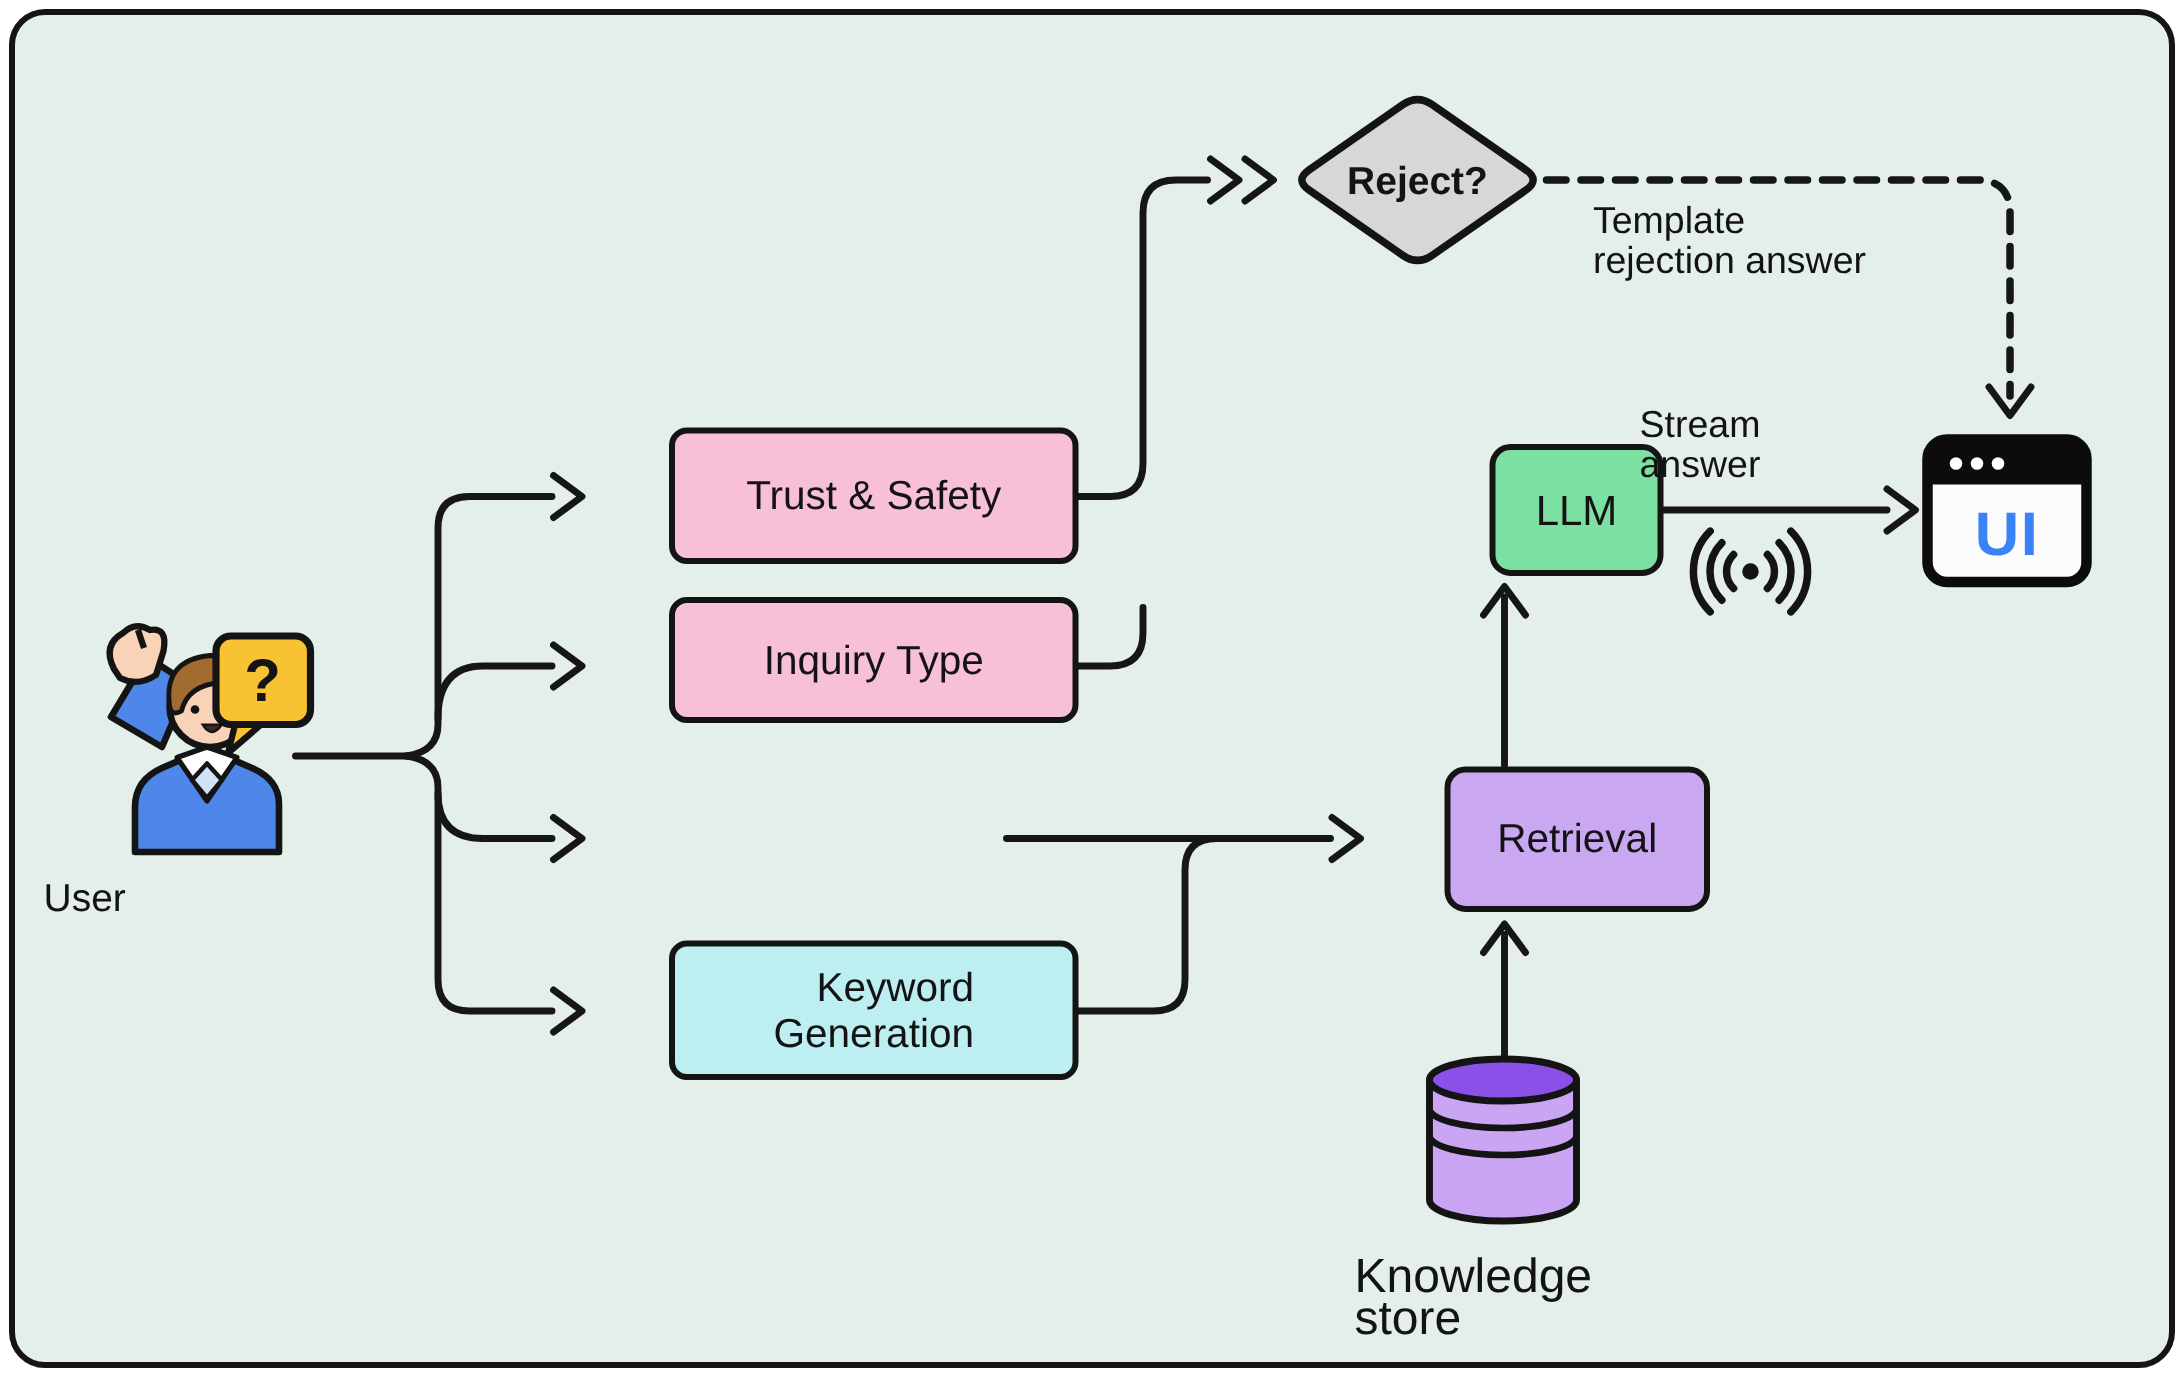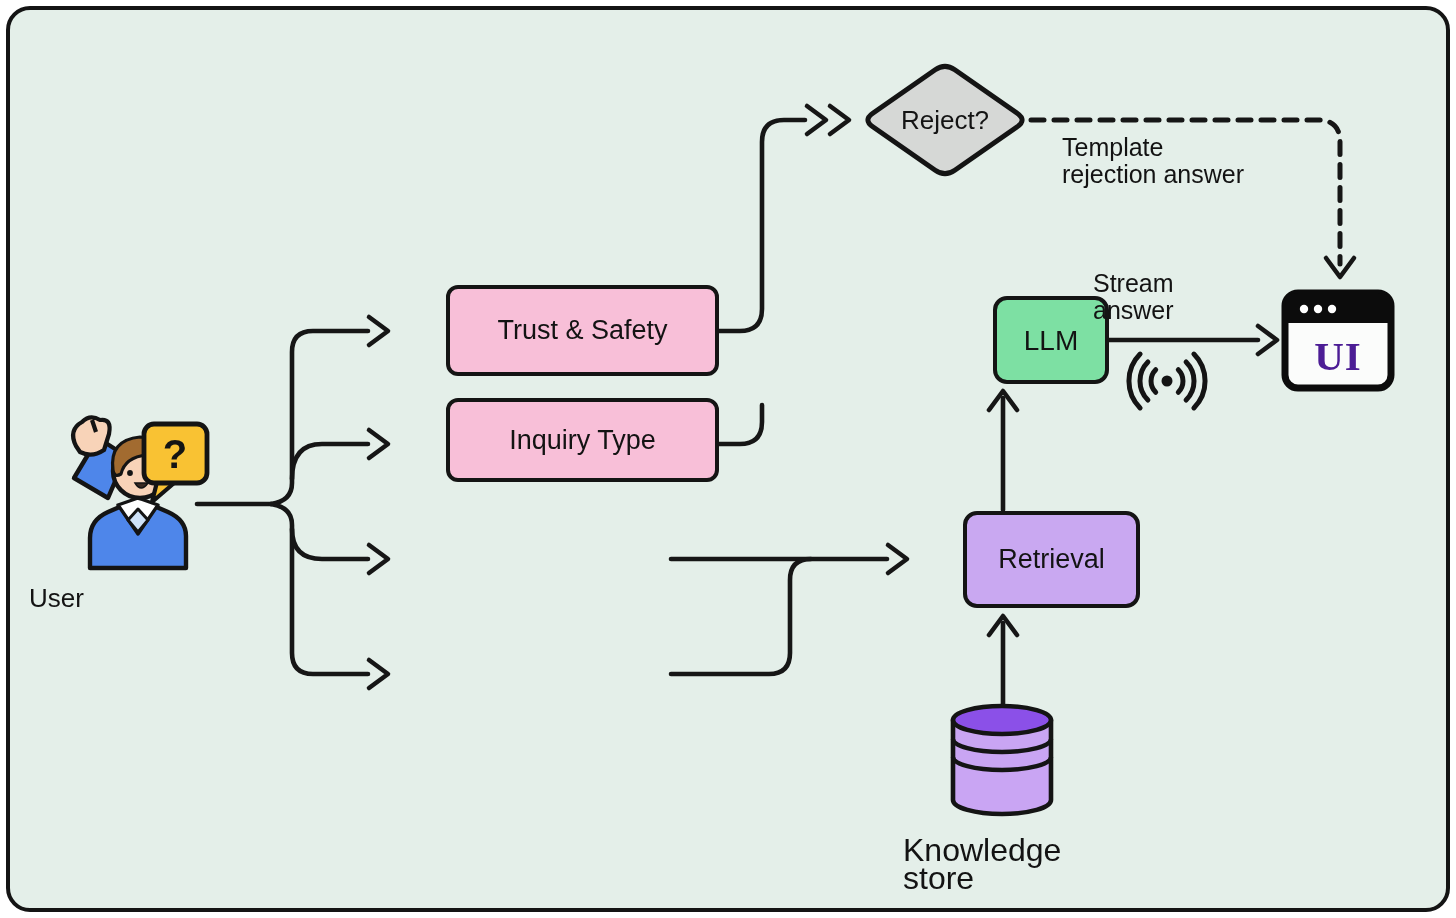--- a/index.html
+++ b/index.html
@@ -15,27 +15,27 @@
   }
   svg.overlay{position:absolute;left:0;top:0;width:1456px;height:918px;}
   .node{
     position:absolute;box-sizing:border-box;border:4px solid #141414;border-radius:12px;
     display:flex;align-items:center;justify-content:center;text-align:right;
     font-size:27px;line-height:31px;color:#131313;margin-left:48px;
   }
   .lbl{position:absolute;font-size:25px;line-height:27px;color:#131313;}
   .diamond-lbl{
     position:absolute;left:880px;top:104px;width:130px;height:32px;
-    display:flex;align-items:center;justify-content:center;font-size:26px;color:#131313;
+    display:flex;align-items:center;justify-content:center;font-size:26px;color:#131313;font-weight:bold;
   }
   .ui-text{
     position:absolute;left:1285px;top:327px;width:106px;height:58px;
     display:flex;align-items:center;justify-content:center;
-    font-family:Liberation Serif, serif;font-weight:bold;
-    font-size:41px;letter-spacing:1px;color:#4c1d95;
+    font-family:Liberation Sans, sans-serif;font-weight:bold;
+    font-size:41px;letter-spacing:1px;color:#3b82f6;
   }
   .q-mark{
     position:absolute;left:144px;top:428px;width:62px;height:52px;
     display:flex;align-items:center;justify-content:center;
     font-size:40px;font-weight:bold;color:#141414;
   }
 </style>
 </head>
 <body>
 
@@ -124,20 +124,26 @@
   </svg>
 
   <div class="q-mark">?</div>
 
   <div class="node" style="left: 398px; top: 285px; width: 273px; height: 91px; background-color: rgb(248, 191, 216);">
     <span>Trust &amp; Safety</span>
   </div>
   <div class="node" style="left: 398px; top: 398px; width: 273px; height: 84px; background-color: rgb(248, 191, 216);">
     <span>Inquiry Type</span>
   </div>
+  <div class="node" style="left: 398px; top: 627px; width: 273px; height: 93px; background-color: rgb(188, 238, 242);">
+    <span>
+      <span style="display:block">Keyword</span>
+      <span style="display:block">Generation</span>
+    </span>
+  </div>
   <div class="node" style="left: 945px; top: 296px; width: 116px; height: 88px; border-radius: 14px; font-size: 28px; background-color: rgb(125, 224, 163);">
     <span>LLM</span>
   </div>
   <div class="node" style="left: 915px; top: 511px; width: 177px; height: 97px; border-radius: 14px; background-color: rgb(201, 168, 241);">
     <span>Retrieval</span>
   </div>
 
   <div class="diamond-lbl">Reject?</div>
 
   <div class="lbl" style="left:29px;top:585px;width:220px;font-size:26px;line-height:27px;">

